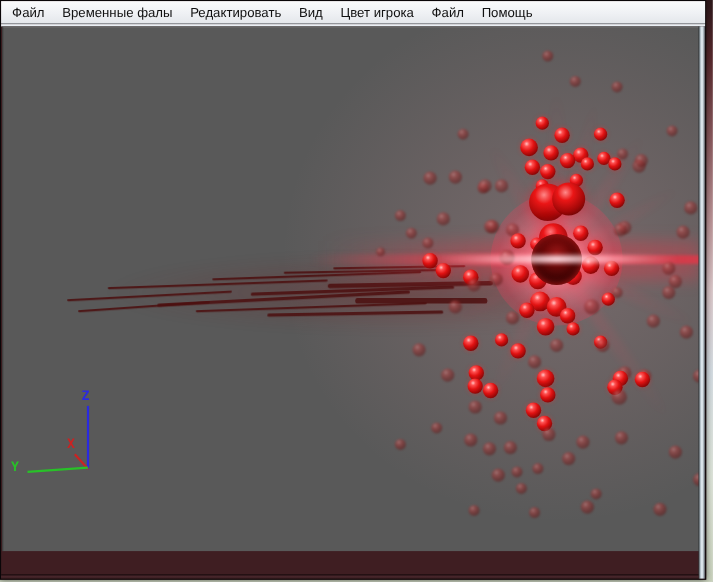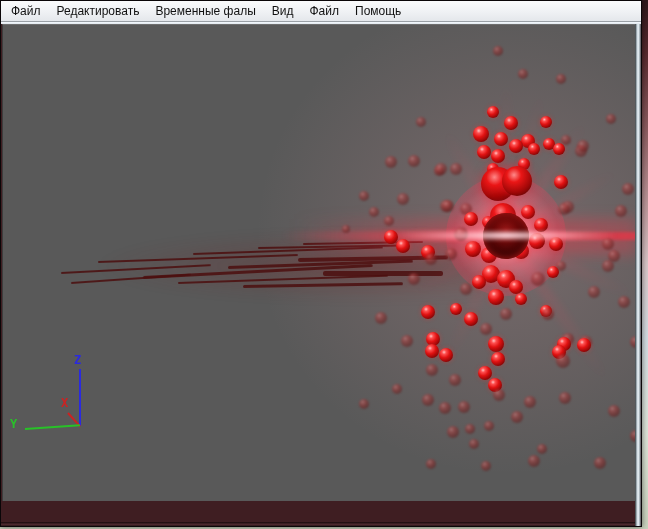--- a/index.html
+++ b/index.html
@@ -124,23 +124,24 @@
 </style>
 </head>
 <body>
 
 <div id="stage">
   <div class="app-window">
 
 
     <div class="menu-bar" id="menu-bar">
         <div class="menu-item">Файл</div>
+        <div class="menu-item">Временные фалы</div>
         <div class="menu-item">Редактировать</div>
-        <div class="menu-item">Временные фалы</div>
         <div class="menu-item">Вид</div>
+        <div class="menu-item">Цвет игрока</div>
         <div class="menu-item">Файл</div>
         <div class="menu-item">Помощь</div>
       </div>
     <div class="menu-sep"></div>
 
     <div class="viewport" id="viewport">
       <div class="fx haze"></div>
       <div class="fx streak-wedge"></div>
       <div id="streaks">
           <div class="fx streak" style="left: 58px; top: 247px; width: 150px; height: 2px; transform: rotate(-3deg);"></div>

